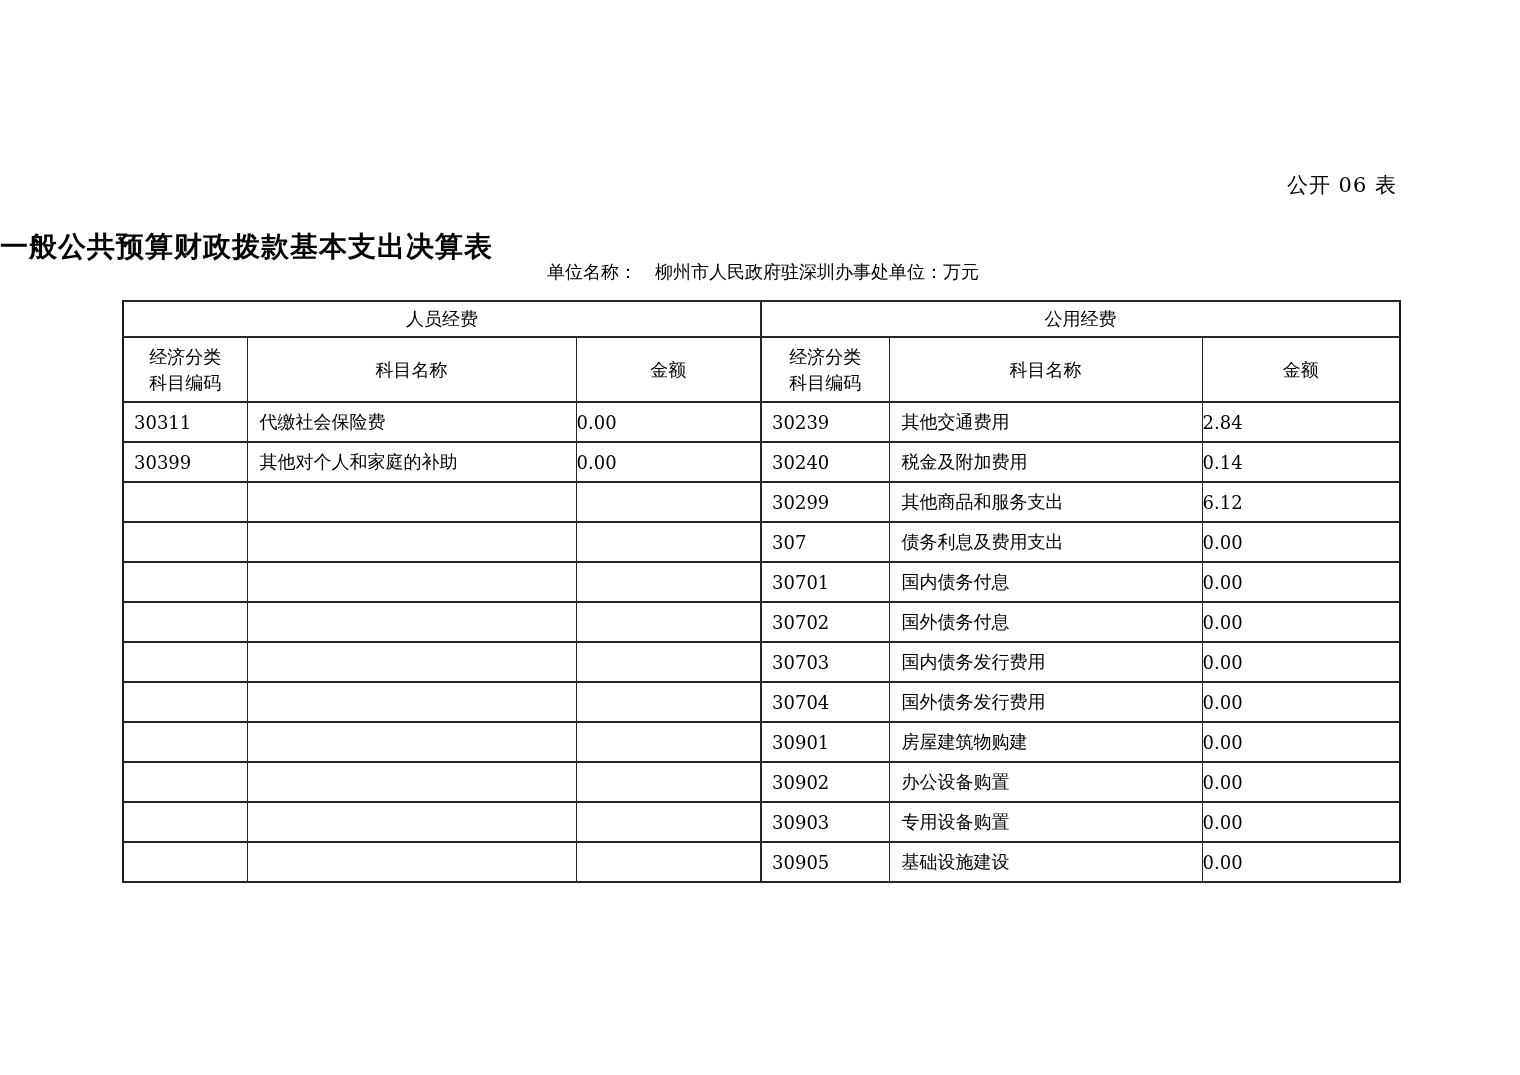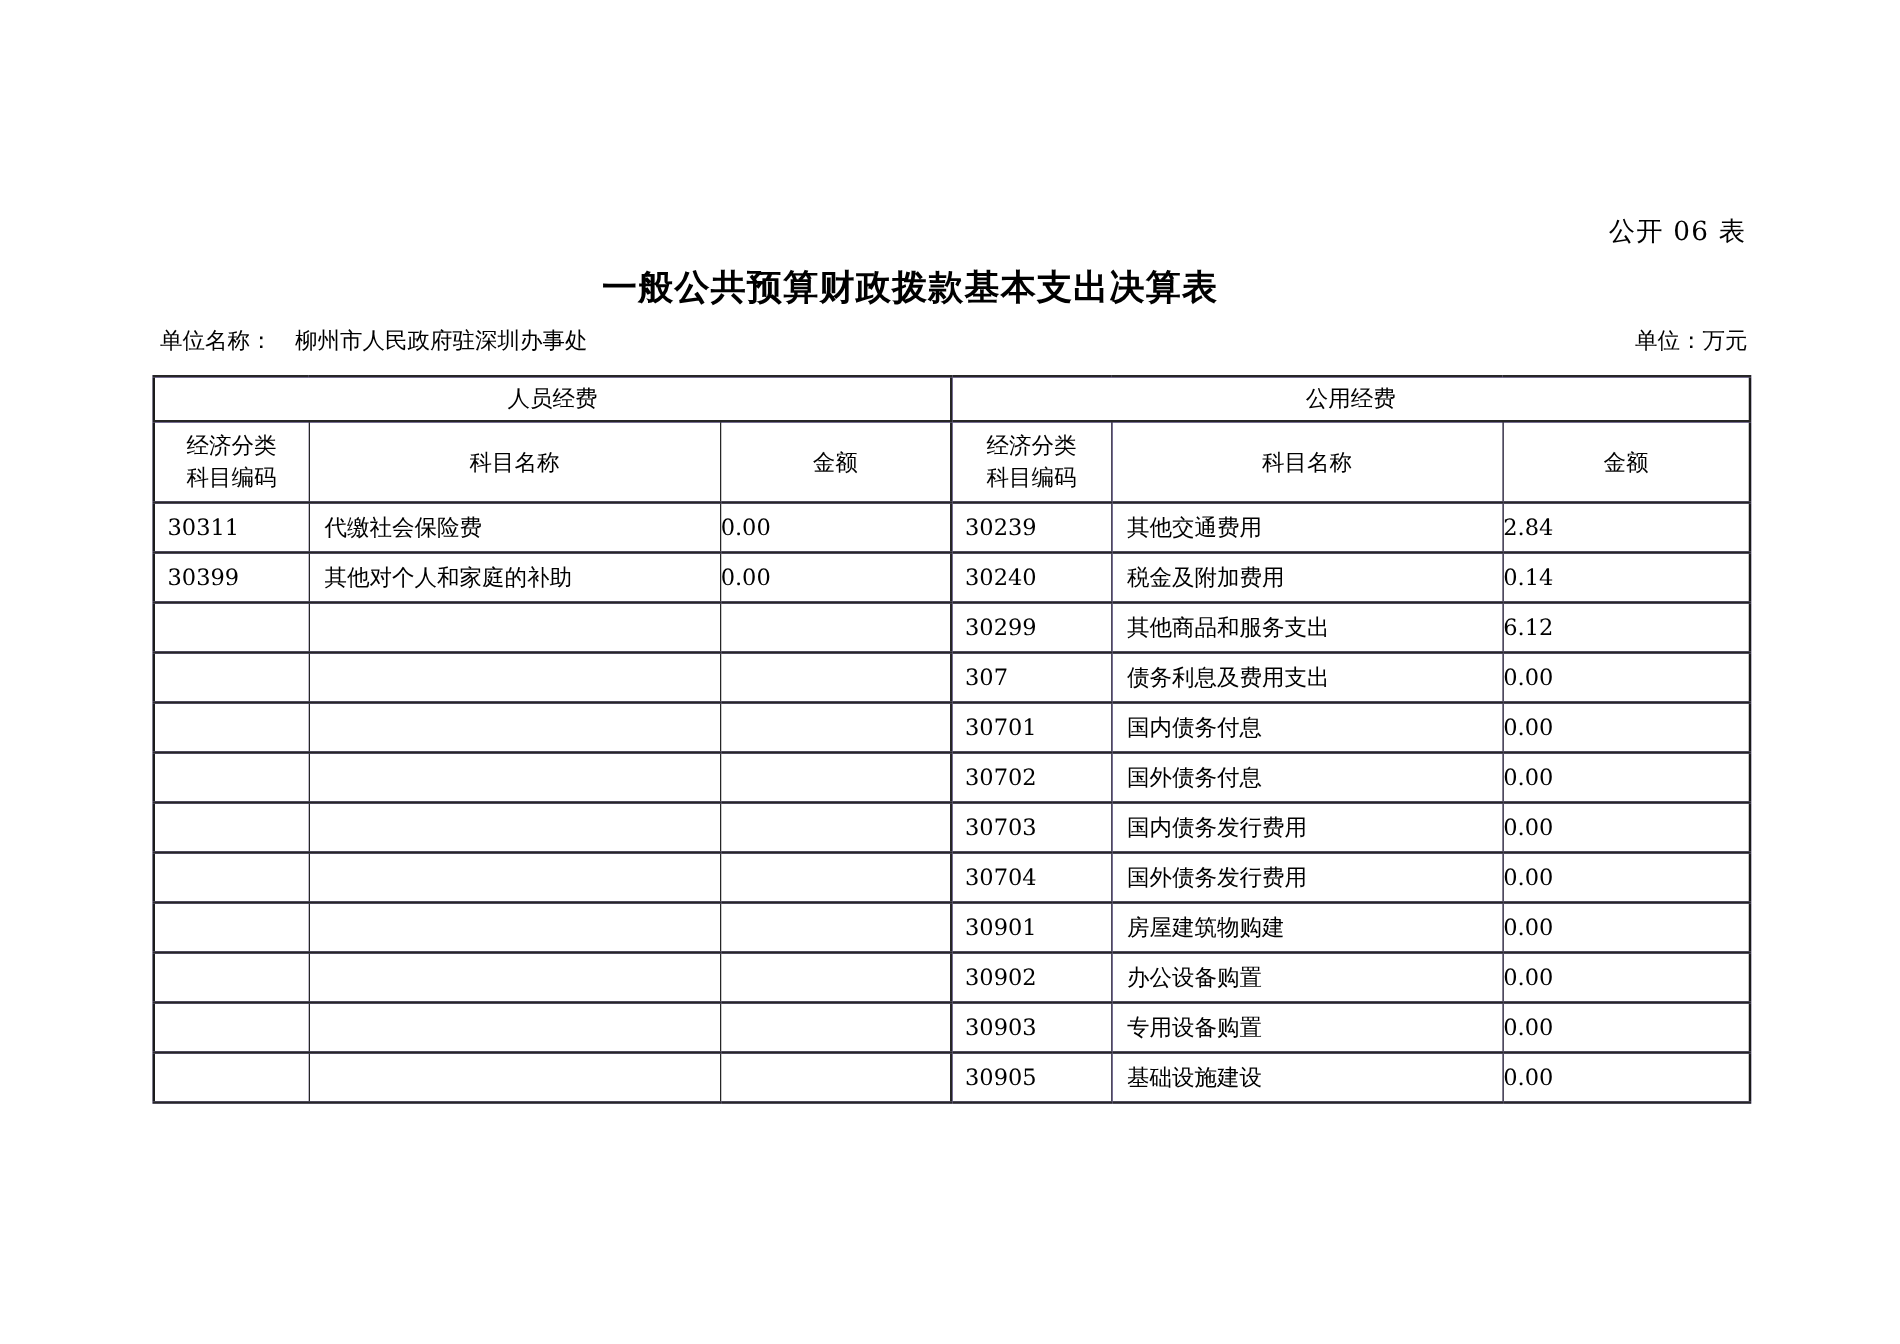--- a/index.html
+++ b/index.html
@@ -19,51 +19,50 @@
   .corner-label {
     position: absolute;
     top: 171px;
     right: 123px;
     font-size: 21px;
     letter-spacing: 1px;
     white-space: nowrap;
   }
   .doc-title {
     position: absolute;
-    top: 211px;
+    top: 228px;
     left: 0;
     width: 1456px;
-    text-align: center;
     font-size: 28px;
     font-weight: bold;
     letter-spacing: 1px;
     white-space: nowrap;
   }
   .meta-line {
     position: absolute;
     top: 260px;
     left: 128px;
     width: 1270px;
     display: flex;
-    justify-content: space-between;
+    justify-content: center;
     align-items: baseline;
     font-size: 18px;
     white-space: nowrap;
   }
   .unit-name-value {
     margin-left: 18px;
   }
   table.fin-table {
     position: absolute;
     top: 300px;
     left: 122px;
     width: 1277px;
     border-collapse: collapse;
     table-layout: fixed;
-    background: #c4b5fd;
+    background: #bef264;
     font-size: 18px;
   }
   .fin-table td, .fin-table th {
     border: 1px solid #262626;
     border-top-width: 2px;
     border-bottom-width: 2px;
     font-weight: normal;
     padding: 0;
     overflow: hidden;
     white-space: nowrap;

